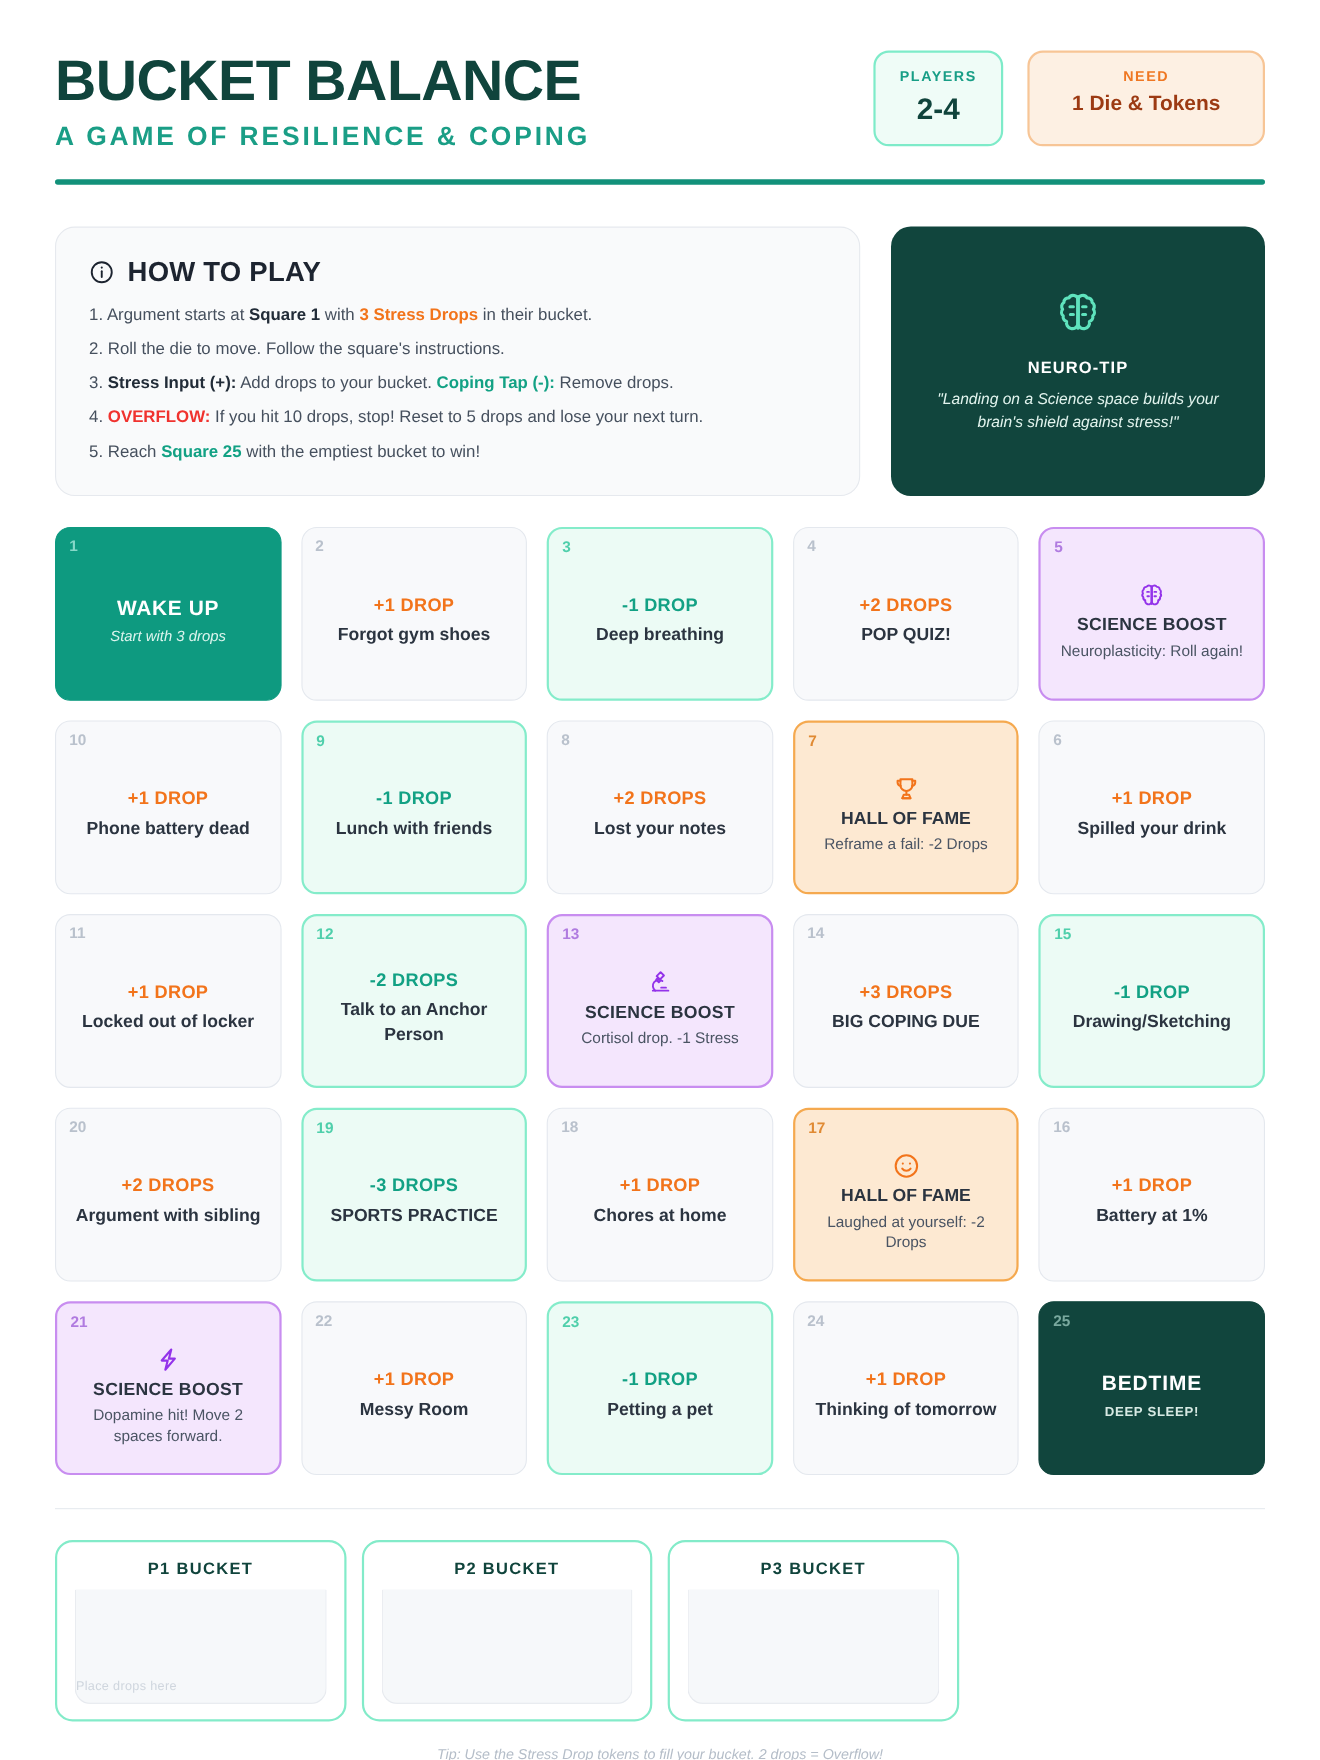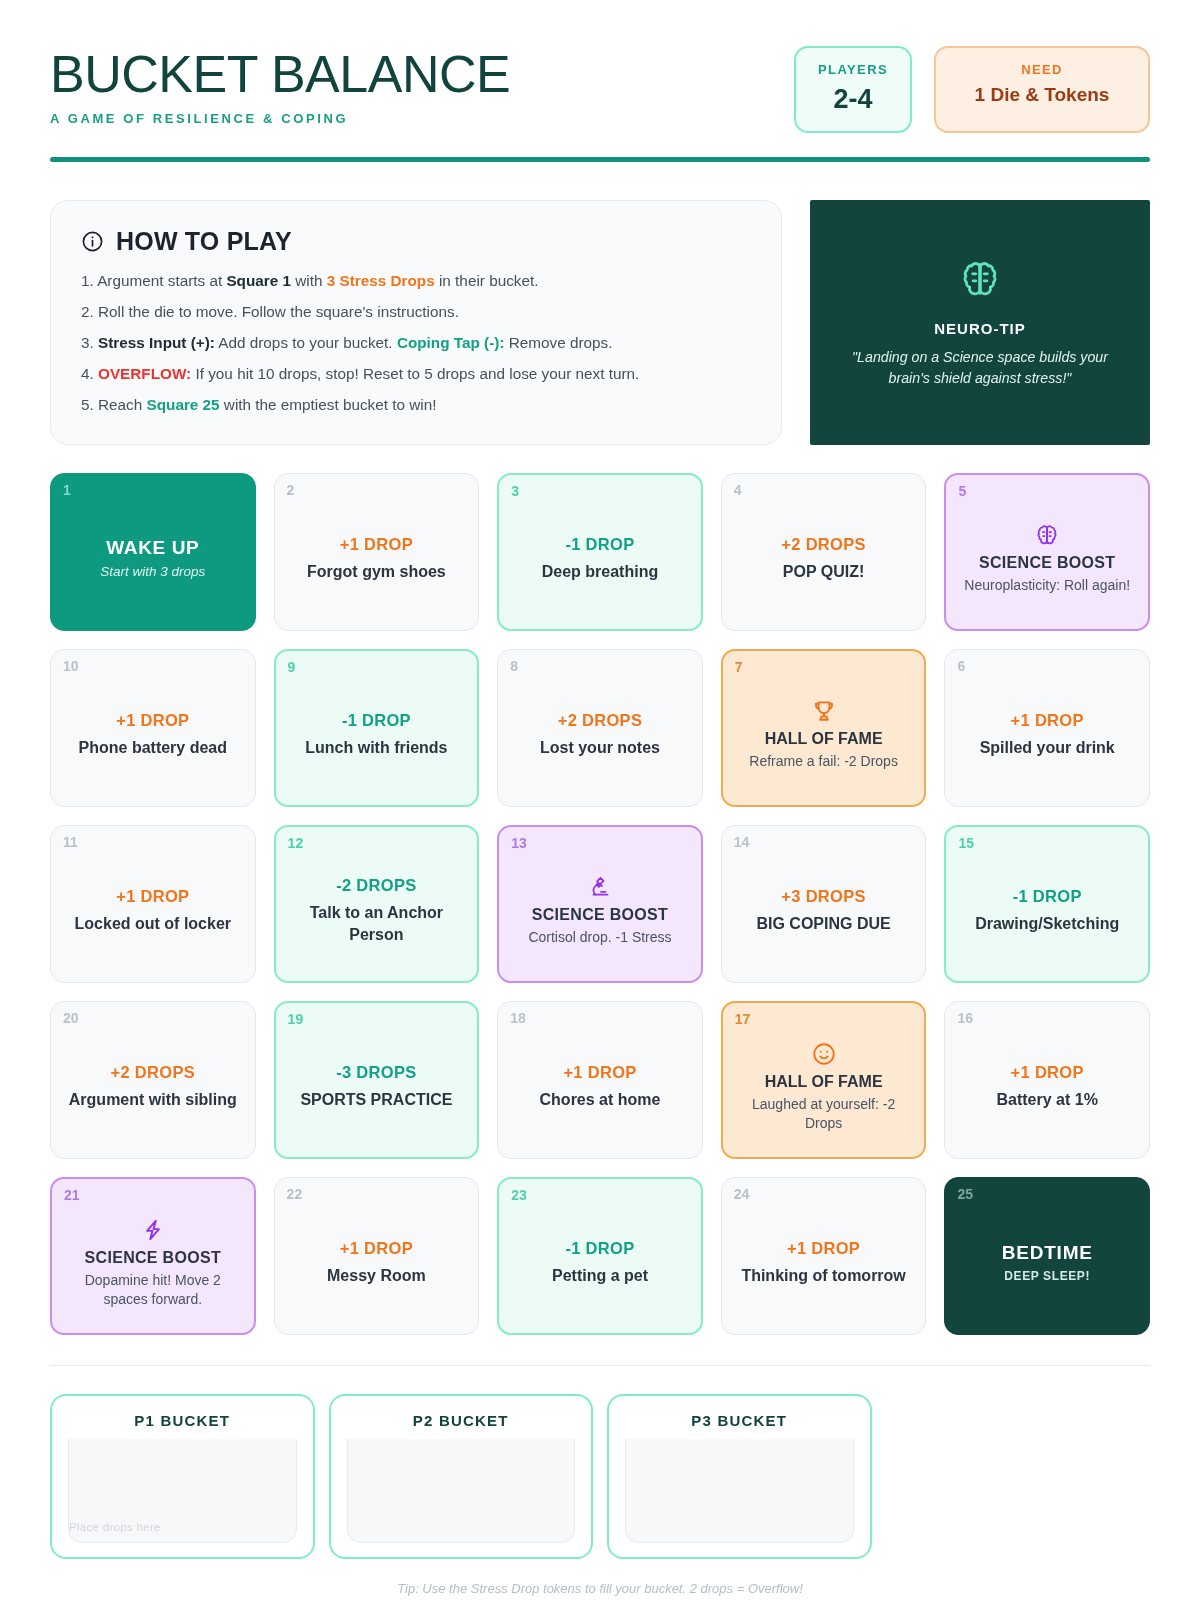--- a/index.html
+++ b/index.html
@@ -17,28 +17,28 @@
 
   
   .header {
     display: flex;
     align-items: flex-start;
     justify-content: space-between;
   }
   .title-block { padding-top: 8px; }
   .main-title {
     font-size: 52px;
-    font-weight: 400;
+    font-weight: 700;
     letter-spacing: -0.5px;
     color: #10443C;
     line-height: 1.02;
   }
   .subtitle {
     margin-top: 10px;
-    font-size: 13px;
+    font-size: 24px;
     font-weight: 700;
     letter-spacing: 2.6px;
     color: #1a9e86;
   }
   .badges { display: flex; gap: 22px; padding-top: 6px; }
   .badge {
     border-radius: 14px;
     text-align: center;
     padding: 14px 22px 16px 22px;
     min-width: 116px;
@@ -113,21 +113,21 @@
   }
   .howto-list li:last-child { margin-bottom: 0; }
   .b { font-weight: 700; color: #222c38; }
   .orange { color: #f2741b; font-weight: 700; }
   .teal { color: #12a184; font-weight: 700; }
   .red { color: #f0322e; font-weight: 700; }
 
   .neurotip {
     flex: 0 0 340px;
     background: #11453D;
-    border-radius: 2px;
+    border-radius: 18px;
     padding: 34px 42px;
     text-align: center;
     display: flex;
     flex-direction: column;
     align-items: center;
     justify-content: center;
   }
   .neurotip-label {
     margin-top: 14px;
     font-size: 15px;

